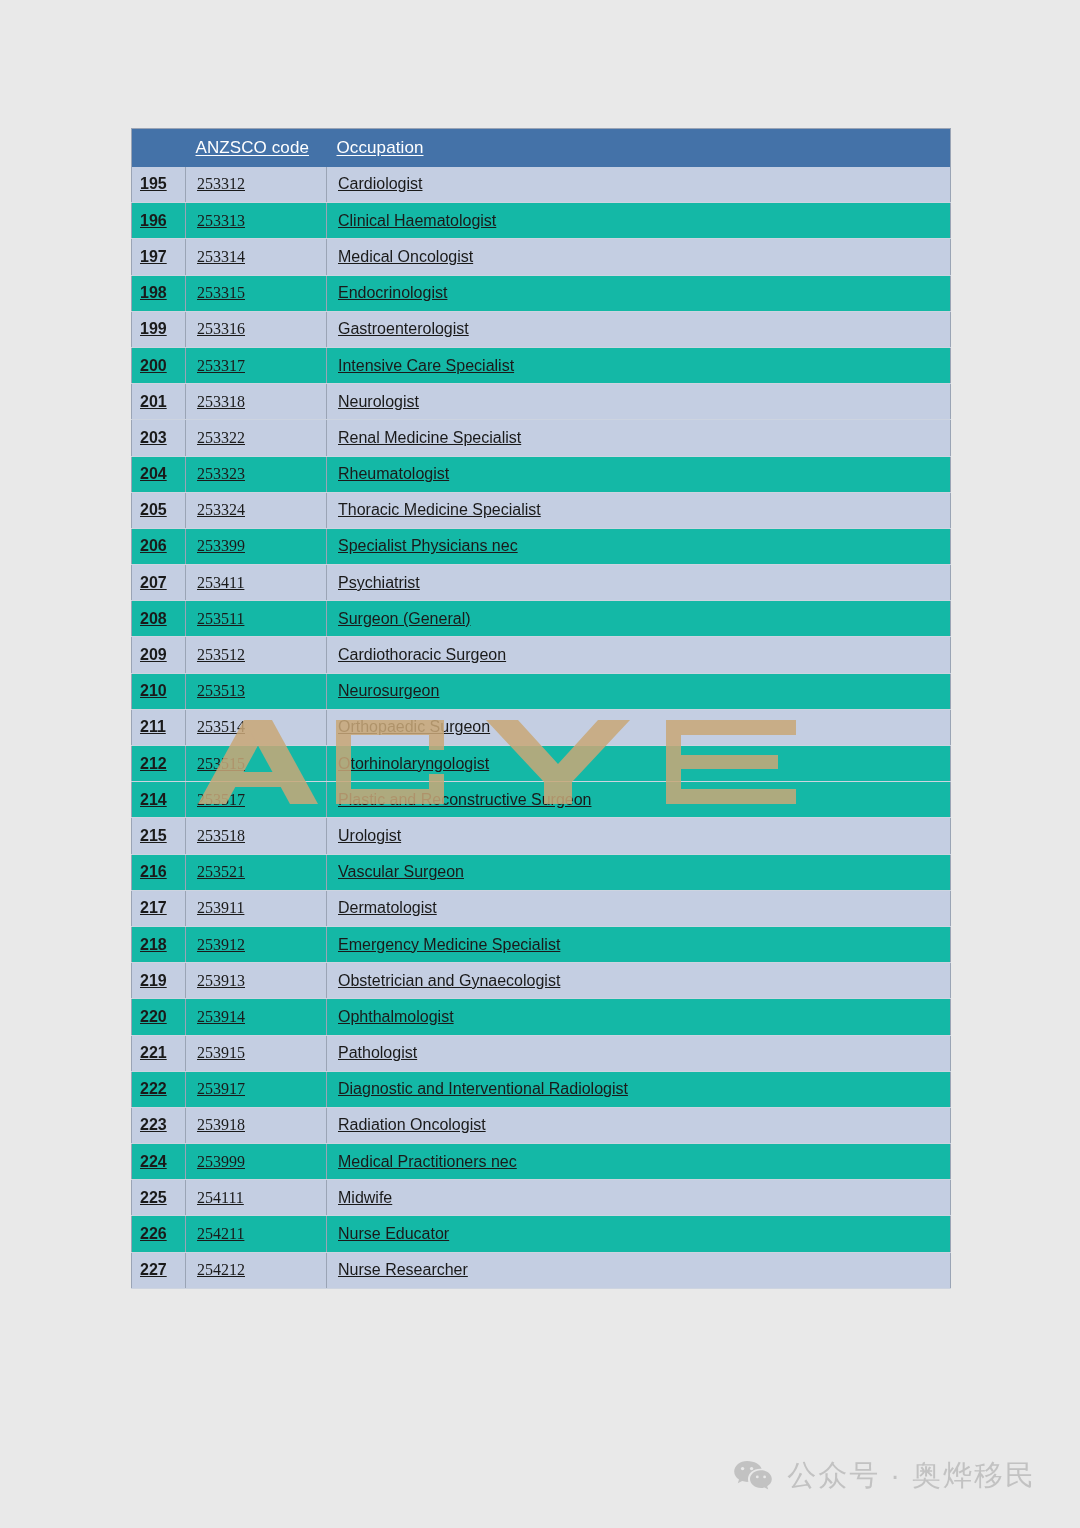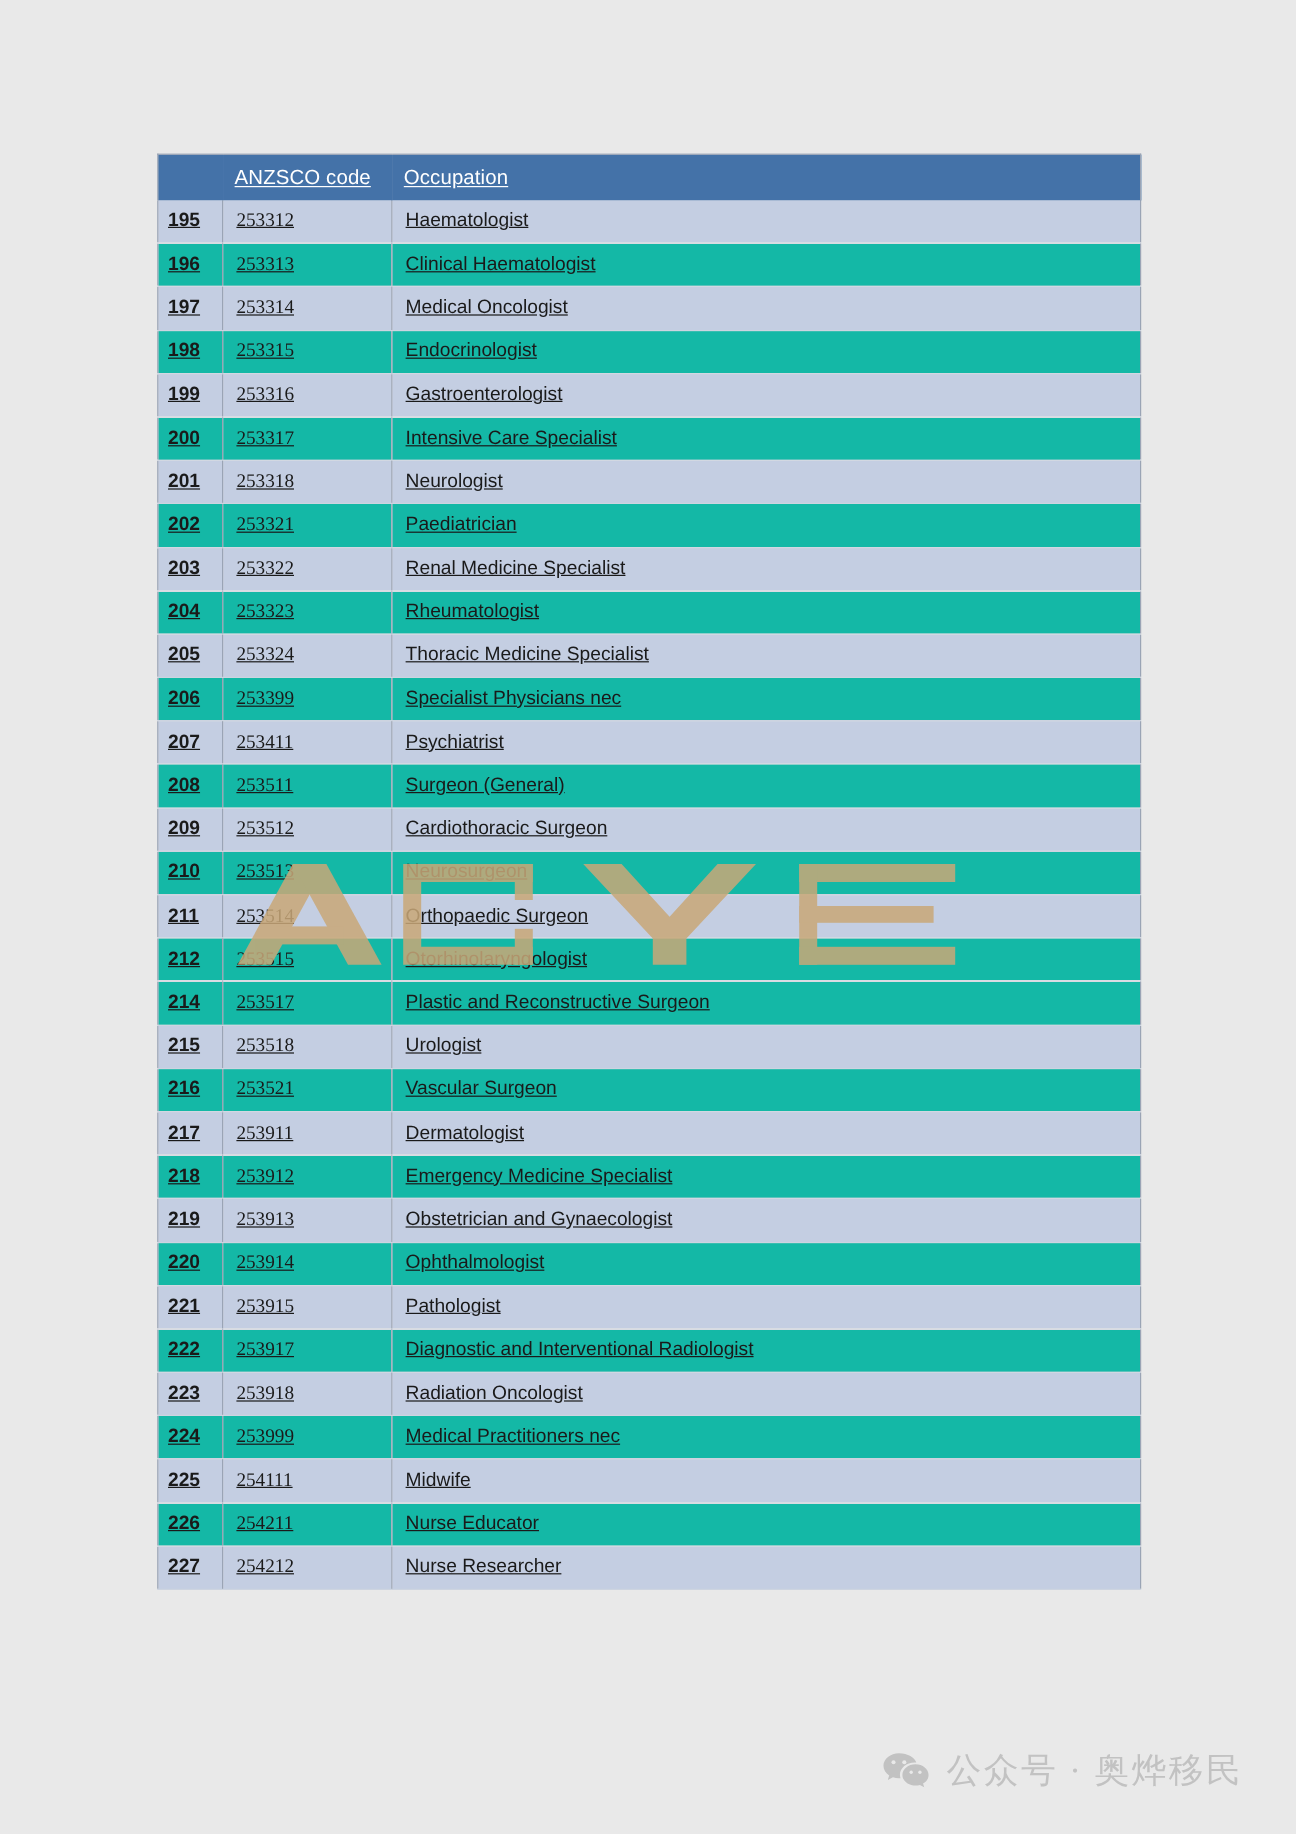--- a/index.html
+++ b/index.html
@@ -120,21 +120,21 @@
     gap: 14px;
   }
   .wechat-icon {
     width: 40px;
     height: 34px;
     display: block;
   }
   #footer-text {
     font-size: 29px;
     color: #c2c2c2;
-    font-family: Liberation Serif, serif;
+    font-family: Liberation Sans, sans-serif;
     letter-spacing: 2px;
     white-space: nowrap;
   }
 </style>
 </head>
 <body>
 
 <div id="doc-sheet">
   <table class="anzsco-table">
     <colgroup>
@@ -146,21 +146,21 @@
       <tr class="header-row">
         <th class="th-index"></th>
         <th class="th-code"><span class="hdr-label">ANZSCO code</span></th>
         <th class="th-occ"><span class="hdr-label">Occupation</span></th>
       </tr>
     </thead>
     <tbody id="table-body">
         <tr class="band-a">
           <td class="cell-index"><span class="cell-text">195</span></td>
           <td class="cell-code"><span class="cell-text">253312</span></td>
-          <td class="cell-occ"><span class="cell-text">Haematologist</span></td>
+          <td class="cell-occ"><span class="cell-text">Cardiologist</span></td>
         </tr>
         <tr class="band-b">
           <td class="cell-index"><span class="cell-text">196</span></td>
           <td class="cell-code"><span class="cell-text">253313</span></td>
           <td class="cell-occ"><span class="cell-text">Clinical Haematologist</span></td>
         </tr>
         <tr class="band-a">
           <td class="cell-index"><span class="cell-text">197</span></td>
           <td class="cell-code"><span class="cell-text">253314</span></td>
           <td class="cell-occ"><span class="cell-text">Medical Oncologist</span></td>
@@ -177,25 +177,20 @@
         </tr>
         <tr class="band-b">
           <td class="cell-index"><span class="cell-text">200</span></td>
           <td class="cell-code"><span class="cell-text">253317</span></td>
           <td class="cell-occ"><span class="cell-text">Intensive Care Specialist</span></td>
         </tr>
         <tr class="band-a">
           <td class="cell-index"><span class="cell-text">201</span></td>
           <td class="cell-code"><span class="cell-text">253318</span></td>
           <td class="cell-occ"><span class="cell-text">Neurologist</span></td>
-        </tr>
-        <tr class="band-b">
-          <td class="cell-index"><span class="cell-text">202</span></td>
-          <td class="cell-code"><span class="cell-text">253321</span></td>
-          <td class="cell-occ"><span class="cell-text">Paediatrician</span></td>
         </tr>
         <tr class="band-a">
           <td class="cell-index"><span class="cell-text">203</span></td>
           <td class="cell-code"><span class="cell-text">253322</span></td>
           <td class="cell-occ"><span class="cell-text">Renal Medicine Specialist</span></td>
         </tr>
         <tr class="band-b">
           <td class="cell-index"><span class="cell-text">204</span></td>
           <td class="cell-code"><span class="cell-text">253323</span></td>
           <td class="cell-occ"><span class="cell-text">Rheumatologist</span></td>

